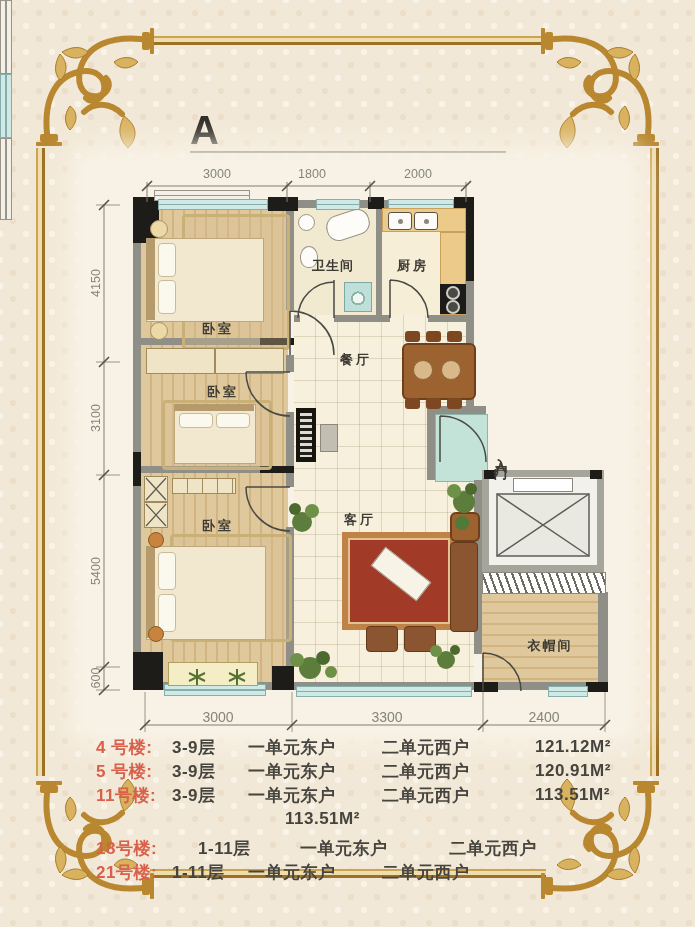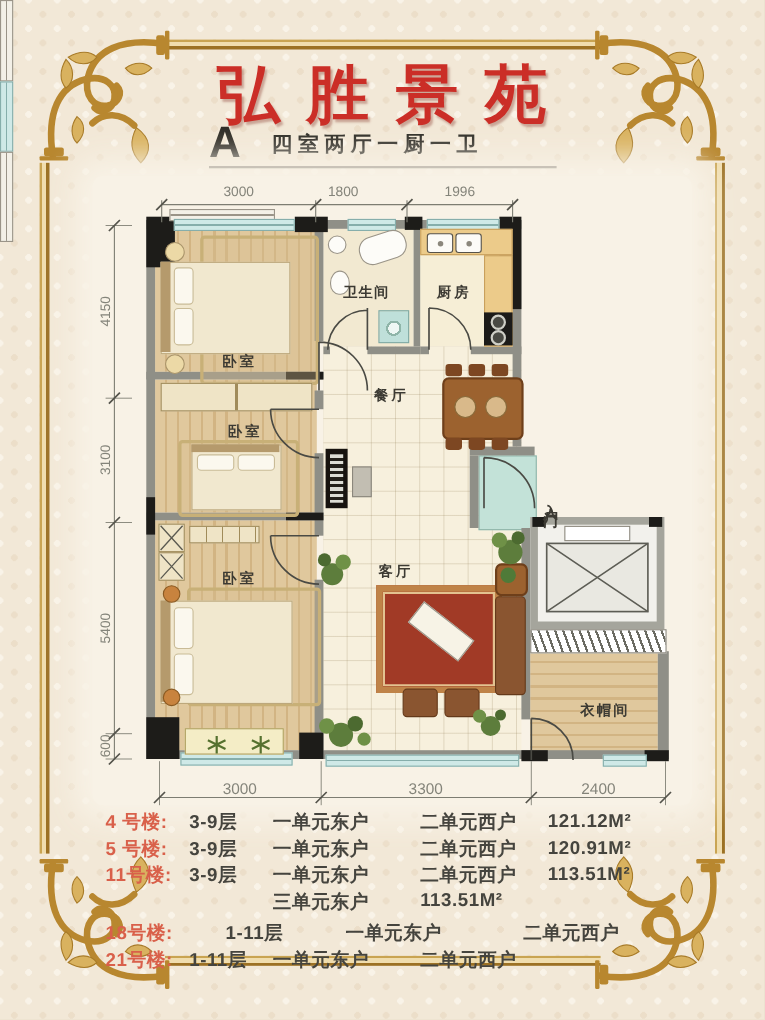--- a/index.html
+++ b/index.html
@@ -69,21 +69,21 @@
   .lintel{position:absolute;background:#fff;border:1.5px solid #8b877c;}
   .hatch{position:absolute;background:#fff;border:1px solid #8b877c;background-image:repeating-linear-gradient(70deg,transparent 0 5px,#6b6b62 5px 7px);}
   .planter{position:absolute;background:#f4edc6;border:1px solid #b0a060;}
   .list{position:absolute;left:96px;top:735px;width:525px;}
   .lrow{display:flex;height:24px;align-items:center;font-weight:bold;font-size:17px;color:#45443e;letter-spacing:.5px;}
   .lrow.gap{margin-top:5px;gap:40px;}
   .lc-b{width:76px;color:#d9604a;}
   .lc-f{width:76px;}
   .lc-e{width:134px;}
   .lc-w{width:116px;}
-  .lc-a{flex:1;}
+  .lc-a{flex:1;margin-left:37px;}
   svg.overlay{position:absolute;left:0;top:0;pointer-events:none;}
 </style>
 </head>
 <body>
 
 <div id="canvas">
 
   <svg width="0" height="0" style="position:absolute">
       <defs>
     <symbol id="flourish" viewBox="0 0 132 132">
@@ -119,24 +119,22 @@
   <svg class="orn" style="left:537px;top:18px;transform:scaleX(-1);">
       <use href="#flourish"></use>
     </svg>
   <svg class="orn" style="left:26px;top:777px;transform:scaleY(-1);">
       <use href="#flourish"></use>
     </svg>
   <svg class="orn" style="left:537px;top:777px;transform:scale(-1,-1);">
       <use href="#flourish"></use>
     </svg>
 
-  <div class="title">弘胜景苑</div>
   <div class="subtitle">
     <span class="big">A</span>
-    <span class="lay">四室两厅一厨一卫</span>
   </div>
 
   <div class="planbg"></div>
 
   <div>
 
     <div class="floor-wv" style="left:141px;top:208px;width:147px;height:130px;"></div>
     <div class="floor-wv" style="left:141px;top:345px;width:147px;height:121px;"></div>
     <div class="floor-wv" style="left:141px;top:473px;width:147px;height:209px;"></div>
     <div class="floor-pale" style="left:294px;top:208px;width:82px;height:107px;"></div>
@@ -262,21 +260,21 @@
     <div class="rlabel" style="left:384px;top:257px;width:58px;">厨房</div>
     <div class="rlabel" style="left:318px;top:351px;width:76px;">餐厅</div>
     <div class="rlabel" style="left:173px;top:383px;width:100px;">卧室</div>
     <div class="rlabel" style="left:168px;top:517px;width:100px;">卧室</div>
     <div class="rlabel" style="left:326px;top:511px;width:68px;">客厅</div>
     <div class="rlabel vert" style="left:492px;top:418px;height:66px;font-size:14px;">入户门</div>
     <div class="rlabel" style="left:508px;top:637px;width:84px;letter-spacing:2px;">衣帽间</div>
 
     <div class="dim" style="left:187px;top:167px;width:60px;">3000</div>
     <div class="dim" style="left:282px;top:167px;width:60px;">1800</div>
-    <div class="dim" style="left:388px;top:167px;width:60px;">1996</div>
+    <div class="dim" style="left:388px;top:167px;width:60px;">2000</div>
     <div class="dim dimv" style="left:71px;top:276px;width:50px;">4150</div>
     <div class="dim dimv" style="left:71px;top:411px;width:50px;">3100</div>
     <div class="dim dimv" style="left:71px;top:564px;width:50px;">5400</div>
     <div class="dim dimv" style="left:71px;top:671px;width:50px;">600</div>
     <div class="dim dimb" style="left:188px;top:709px;width:60px;">3000</div>
     <div class="dim dimb" style="left:357px;top:709px;width:60px;">3300</div>
     <div class="dim dimb" style="left:514px;top:709px;width:60px;">2400</div>
 
     <svg class="overlay" width="695" height="927" viewBox="0 0 695 927">
       <g stroke="#7d7d72" stroke-width="1" fill="none">
@@ -350,21 +348,20 @@
     <div class="lrow">
       <span class="lc-b">11号楼:</span>
       <span class="lc-f">3-9层</span>
       <span class="lc-e">一单元东户</span>
       <span class="lc-w">二单元西户</span>
       <span class="lc-a">113.51M²</span>
     </div>
     <div class="lrow">
       <span class="lc-b"></span>
       <span class="lc-f"></span>
-      <span class="lc-e">三单元东户</span>
       <span class="lc-a">113.51M²</span>
     </div>
     <div class="lrow gap">
       <span class="lc-b">18号楼:</span>
       <span class="lc-f">1-11层</span>
       <span class="lc-e">一单元东户</span>
       <span class="lc-w">二单元西户</span>
       <span class="lc-a"></span>
     </div>
     <div class="lrow">

